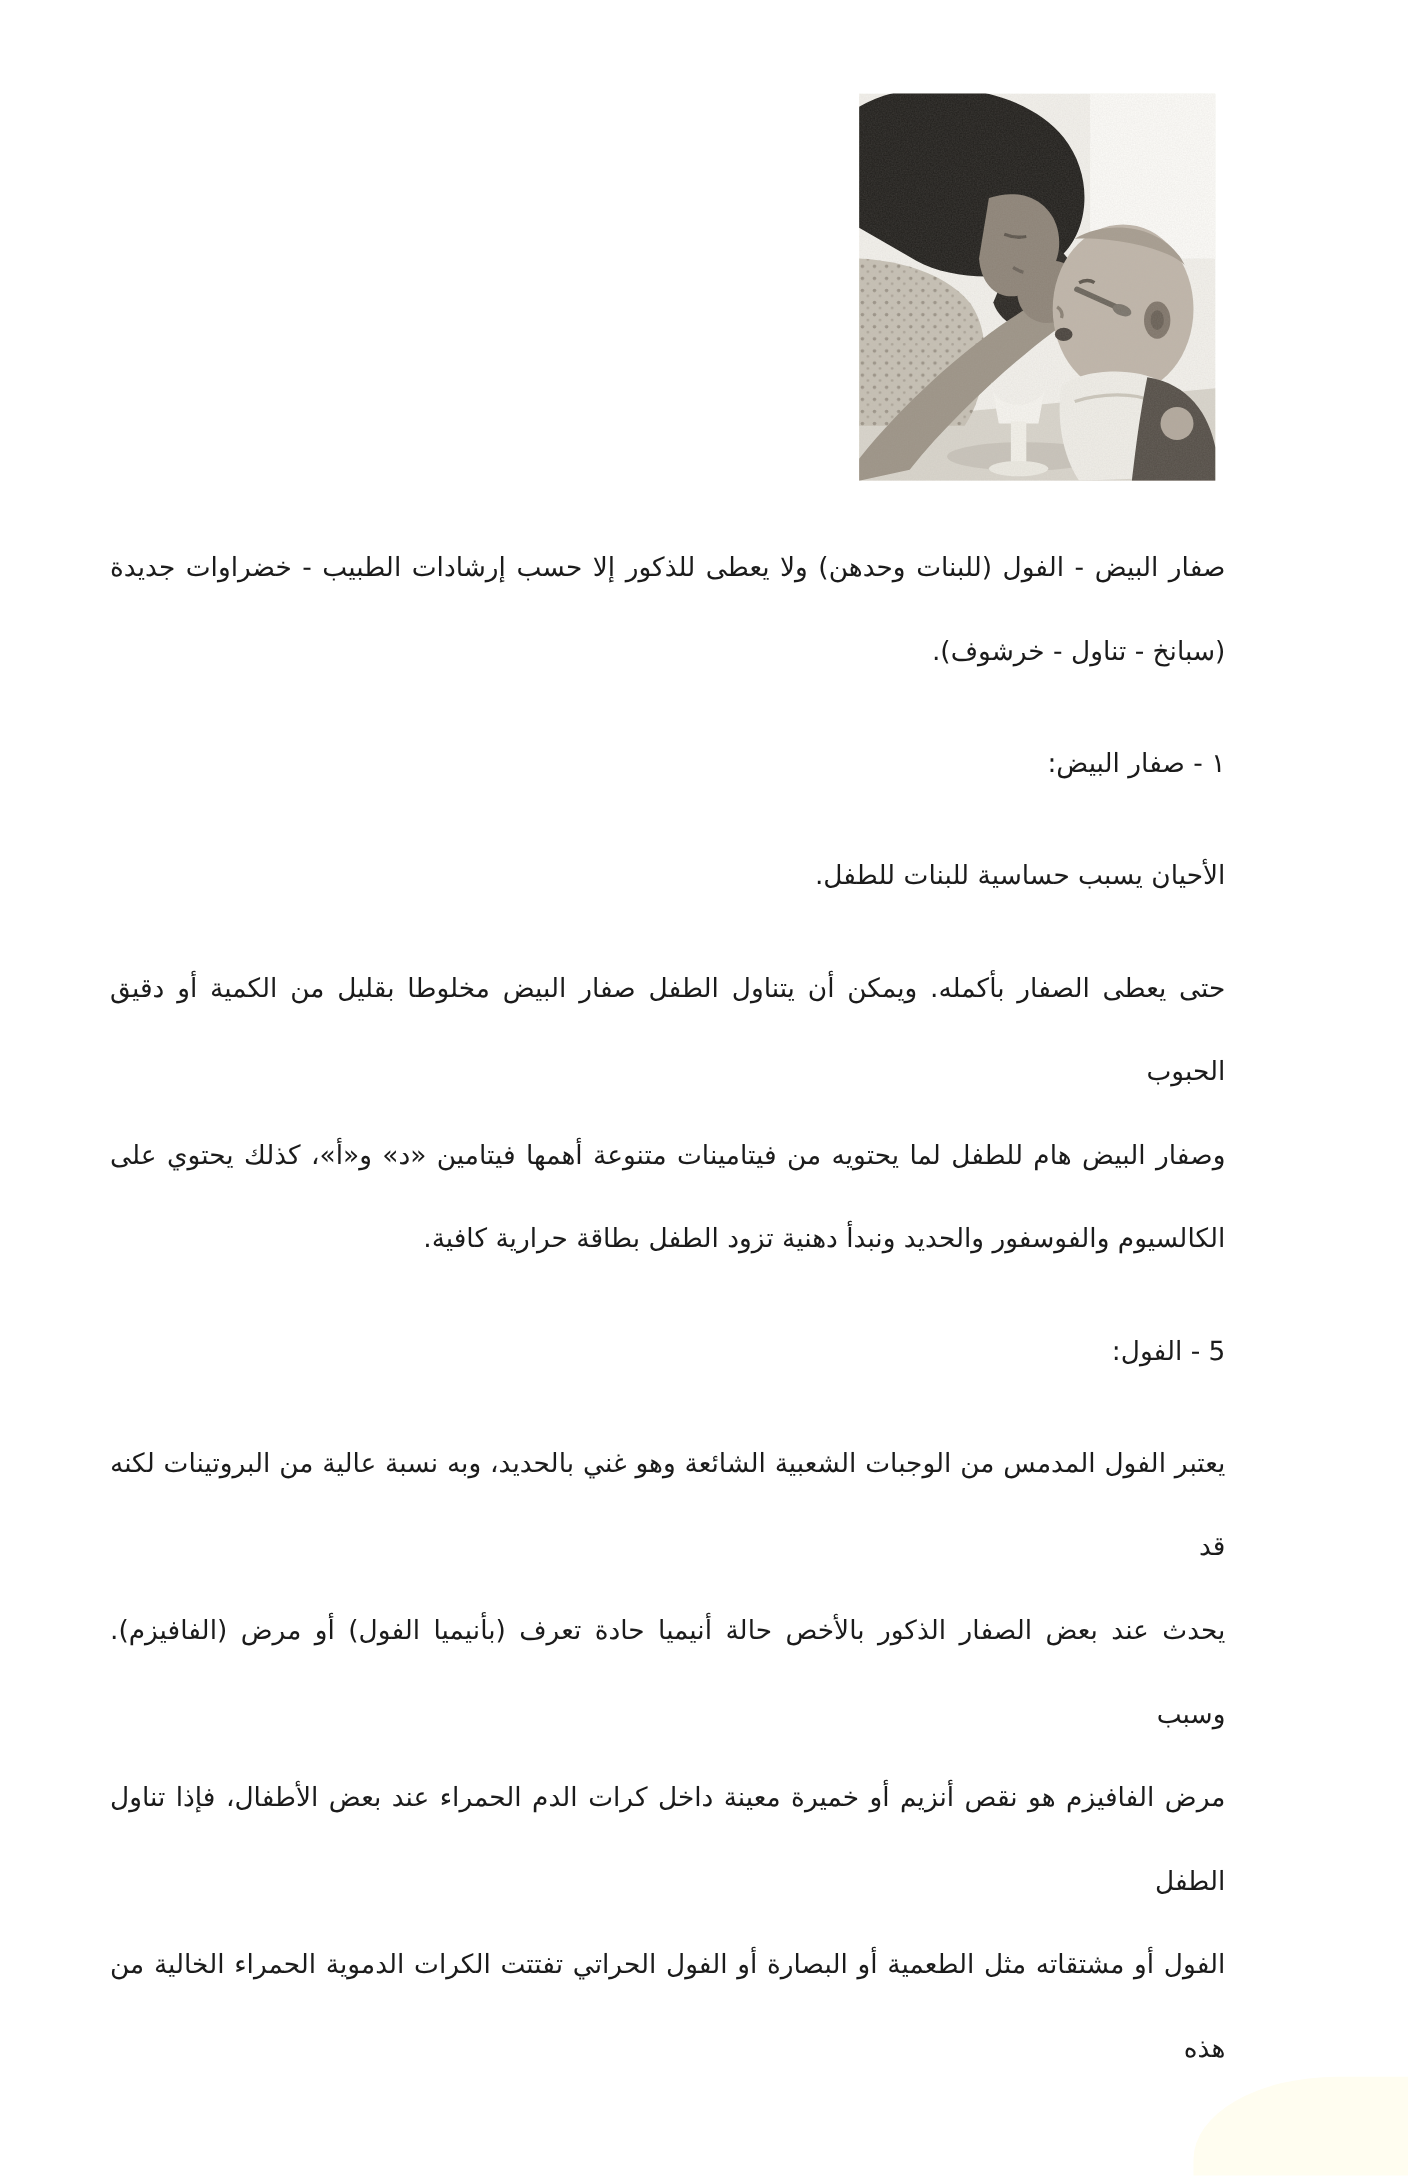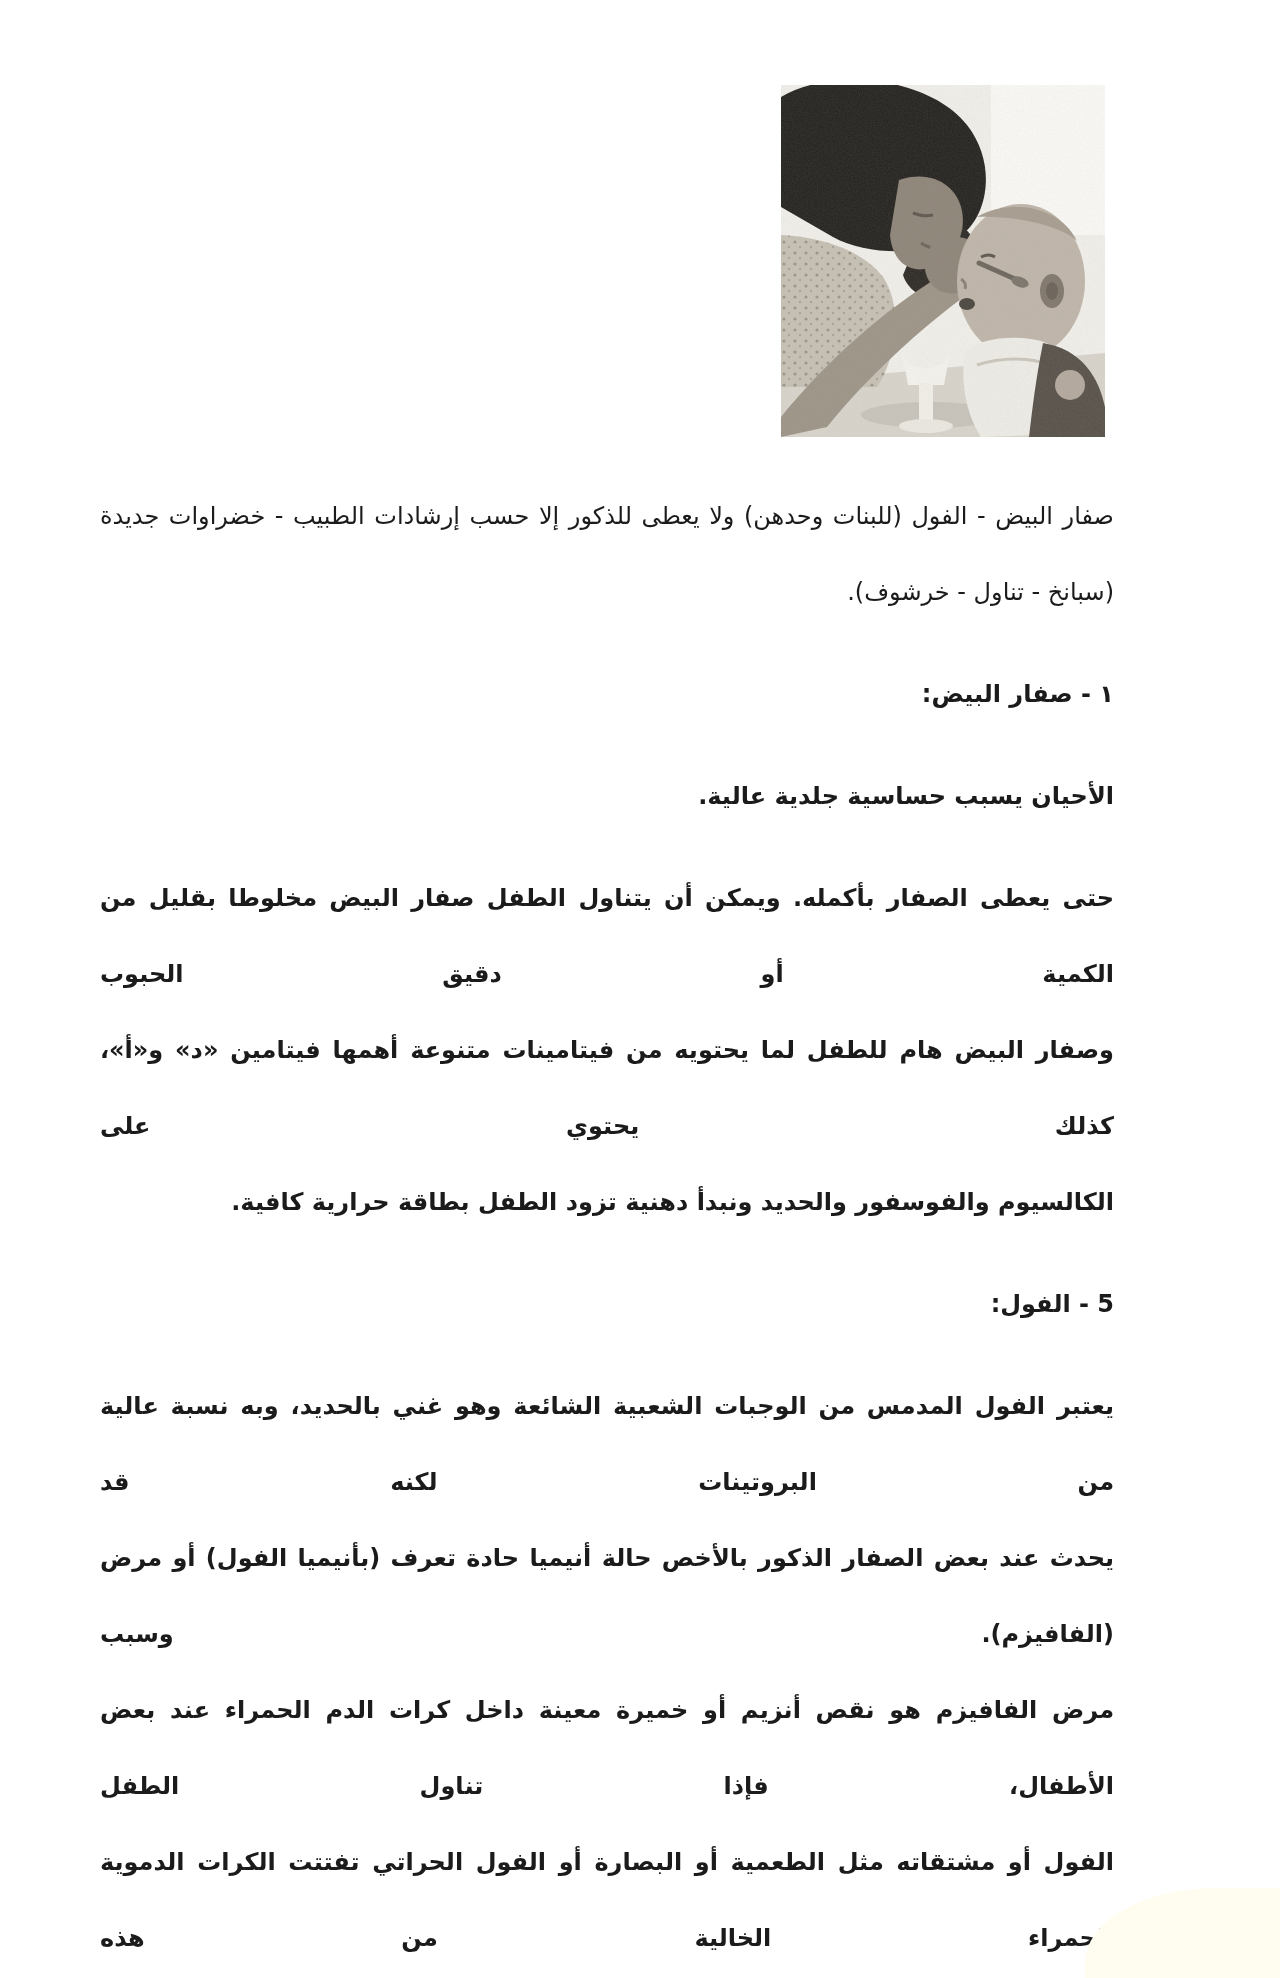--- a/index.html
+++ b/index.html
@@ -24,21 +24,21 @@
 
   
   .content {
     position: absolute;
     left: 100px;
     top: 478px;
     width: 1014px;
     color: #1b1b1b;
     font-size: 24px;
   }
-  .block + .block { margin-top: 26px; font-weight: bold; }
+  .block + .block { margin-top: 26px; }
   .paragraph .line {
     line-height: 76px;
     text-align: justify;
     text-align-last: justify;
   }
   .paragraph .line.last { text-align-last: start; }
   .heading {
     line-height: 76px;
     text-align: start;
   }
@@ -110,21 +110,21 @@
   </svg>
 </div>
 
 <div class="content" dir="rtl" style="color: rgb(27, 27, 27);">
     <div class="block paragraph">
       <div class="line">صفار البيض - الفول (للبنات وحدهن) ولا يعطى للذكور إلا حسب إرشادات الطبيب - خضراوات جديدة</div>
       <div class="line last">(سبانخ - تناول - خرشوف).</div>
     </div>
     <div class="block heading">١ - صفار البيض:</div>
     <div class="block paragraph">
-      <div class="line last">الأحيان يسبب حساسية جلدية عالية.</div>
+      <div class="line last">الأحيان يسبب حساسية للبنات للطفل.</div>
     </div>
     <div class="block paragraph">
       <div class="line">حتى يعطى الصفار بأكمله. ويمكن أن يتناول الطفل صفار البيض مخلوطا بقليل من الكمية أو دقيق الحبوب</div>
       <div class="line">وصفار البيض هام للطفل لما يحتويه من فيتامينات متنوعة أهمها فيتامين «د» و«أ»، كذلك يحتوي على</div>
       <div class="line last">الكالسيوم والفوسفور والحديد ونبدأ دهنية تزود الطفل بطاقة حرارية كافية.</div>
     </div>
     <div class="block heading">5 - الفول:</div>
     <div class="block paragraph">
       <div class="line">يعتبر الفول المدمس من الوجبات الشعبية الشائعة وهو غني بالحديد، وبه نسبة عالية من البروتينات لكنه قد</div>
       <div class="line">يحدث عند بعض الصفار الذكور بالأخص حالة أنيميا حادة تعرف (بأنيميا الفول) أو مرض (الفافيزم). وسبب</div>

